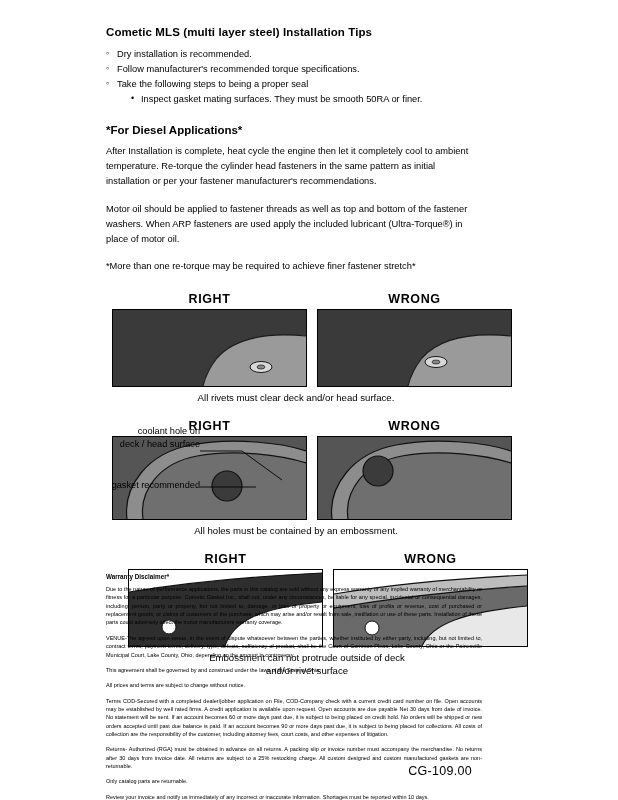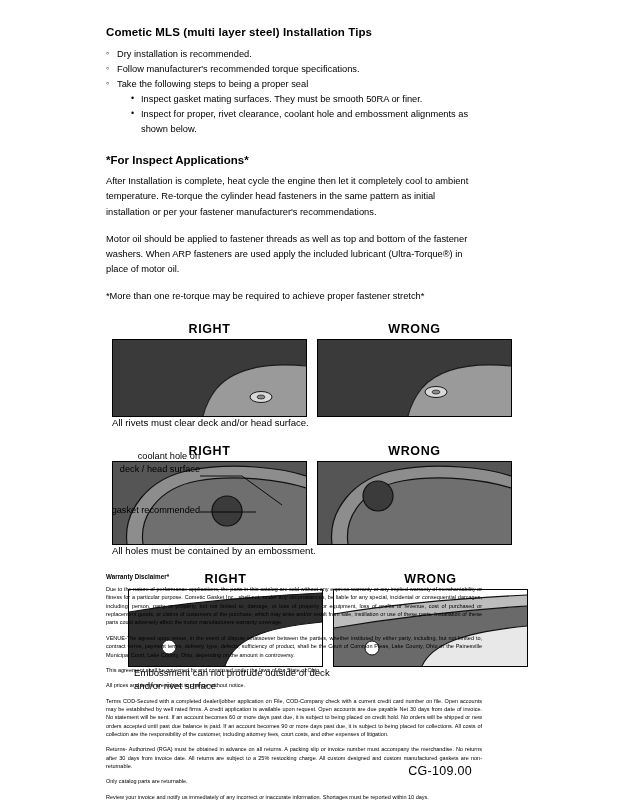--- a/index.html
+++ b/index.html
@@ -104,22 +104,23 @@
     height: 78px;
     border: 1px solid #000;
     position: relative;
     overflow: hidden;
     background: #ffffff;
     box-sizing: border-box;
   }
   .panel.tall { height: 84px; }
   .caption {
     font-size: 9.6px;
-    margin: 0 0 0 0;
+    margin: 5px 0 0 0;
     line-height: 1.35;
+    text-align: center;
   }
   .caption.indent { margin-left: 6px; }
 
   
   .callouts {
     position: relative;
   }
   .callout-text {
     position: absolute;
     font-size: 9.2px;
@@ -162,30 +163,29 @@
 
   <h1 class="title">Cometic MLS (multi layer steel) Installation Tips</h1>
 
   <ul class="bullets">
     <li><span>Dry installation is recommended.</span></li>
     <li><span>Follow manufacturer's recommended torque specifications.</span></li>
     <li>
       <span>Take the following steps to being a proper seal</span>
       <ul class="sub">
         <li><span>Inspect gasket mating surfaces.  They must be smooth 50RA or finer.</span></li>
-        <li><span>Inspect for proper, rivet clearance, coolant hole and embossment alignments as shown below.</span></li>
       </ul>
     </li>
   </ul>
 
-  <h2 class="subhead">*For Inspect Applications*</h2>
+  <h2 class="subhead">*For Diesel Applications*</h2>
 
   <p class="body">After Installation is complete, heat cycle the engine then let it completely cool to ambient temperature. Re-torque the cylinder head fasteners in the same pattern as initial installation or per your fastener manufacturer's recommendations.</p>
   <p class="body">Motor oil should be applied to fastener threads as well as top and bottom of the fastener washers. When ARP fasteners are used apply the included lubricant (Ultra-Torque®) in place of motor oil.</p>
-  <p class="body last">*More than one re-torque may be required to achieve proper fastener stretch*</p>
+  <p class="body last">*More than one re-torque may be required to achieve finer fastener stretch*</p>
 
   <div class="figures">
 
     <div class="fig-row">
       <div class="fig-col">
         <div class="fig-label">RIGHT</div>
         <div class="panel">
           <svg width="193" height="76" viewBox="0 0 193 76">
             <rect x="0" y="0" width="193" height="76" fill="#ffffff"></rect>
             <path d="M0,0 L193,0 L193,26 C150,22 120,30 104,48 C96,58 92,68 90,76 L0,76 Z" fill="#3a3a3a"></path>

